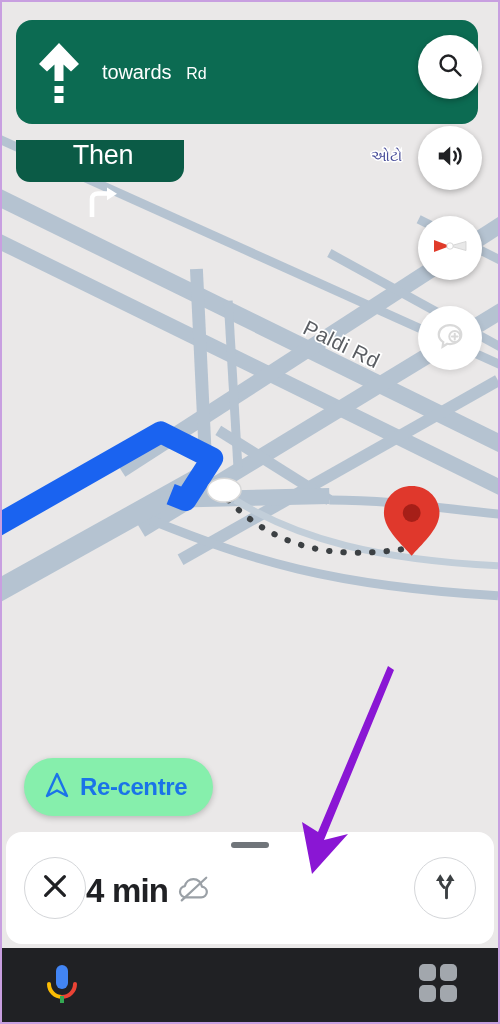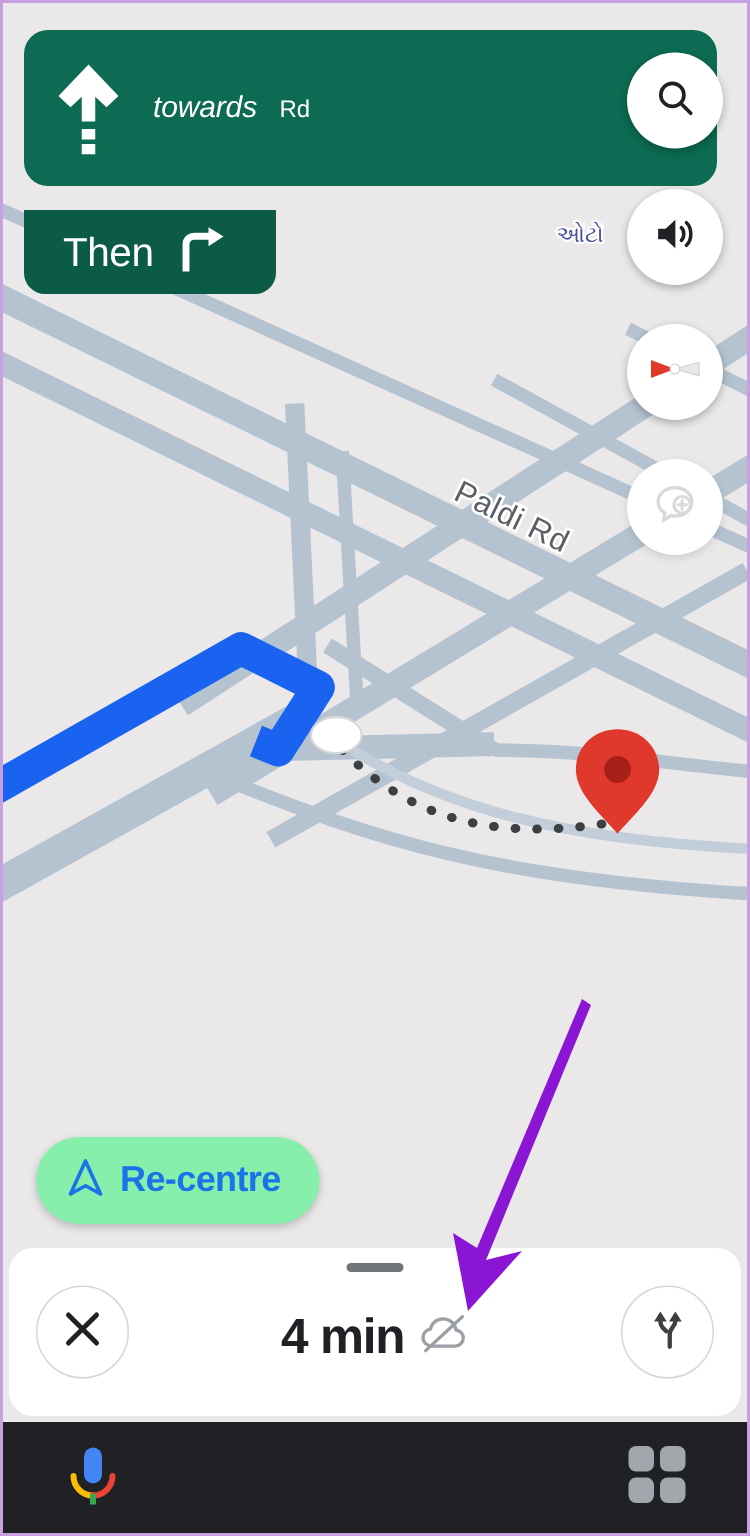--- a/index.html
+++ b/index.html
@@ -58,42 +58,42 @@
     color:#ffffff;
     display:flex; align-items:baseline;
     white-space:nowrap;
     overflow:hidden;
     padding-right:80px;
   }
   #towards-word {
     font-size:20px; font-weight:500;
     margin-right:8px;
     letter-spacing:-0.1px;
-    font-style:italic;
   }
   #street-name {
     font-size:34px; font-weight:500;
     letter-spacing:-0.6px;
   }
   #street-suffix {
     font-size:16px; font-weight:400;
     margin-left:7px;
     letter-spacing:-0.1px;
     text-align:right;
   }
 
   #then-banner {
     position:absolute; left:14px; top:138px;
-    height:56px; min-width:168px;
+    height:42px; min-width:168px;
     background:#0b5b46;
     border-radius:0 0 14px 14px;
     display:flex; align-items:center;
     padding:0 20px 0 26px;
     gap:16px;
     z-index:19;
+    flex-direction:column;
   }
   #then-label {
     color:#ffffff;
     font-size:27px;
     font-weight:400;
     letter-spacing:-0.3px;
   }
 
   
   .fab {
@@ -152,21 +152,21 @@
   .circle-btn {
     width:62px; height:62px;
     border-radius:50%;
     border:1.5px solid #d4d6d9;
     background:#ffffff;
     display:flex; align-items:center; justify-content:center;
     flex:0 0 auto;
   }
   #sheet-center {
     flex:1;
-    display:flex; flex-direction:column;
+    display:flex; flex-direction:row;
     align-items:center; justify-content:flex-start;
     margin-top:6px;
   }
   #eta-row {
     display:flex; align-items:center; gap:9px;
   }
   #eta-time {
     font-size:33px; font-weight:700;
     color:#202124;
     letter-spacing:-0.8px;

